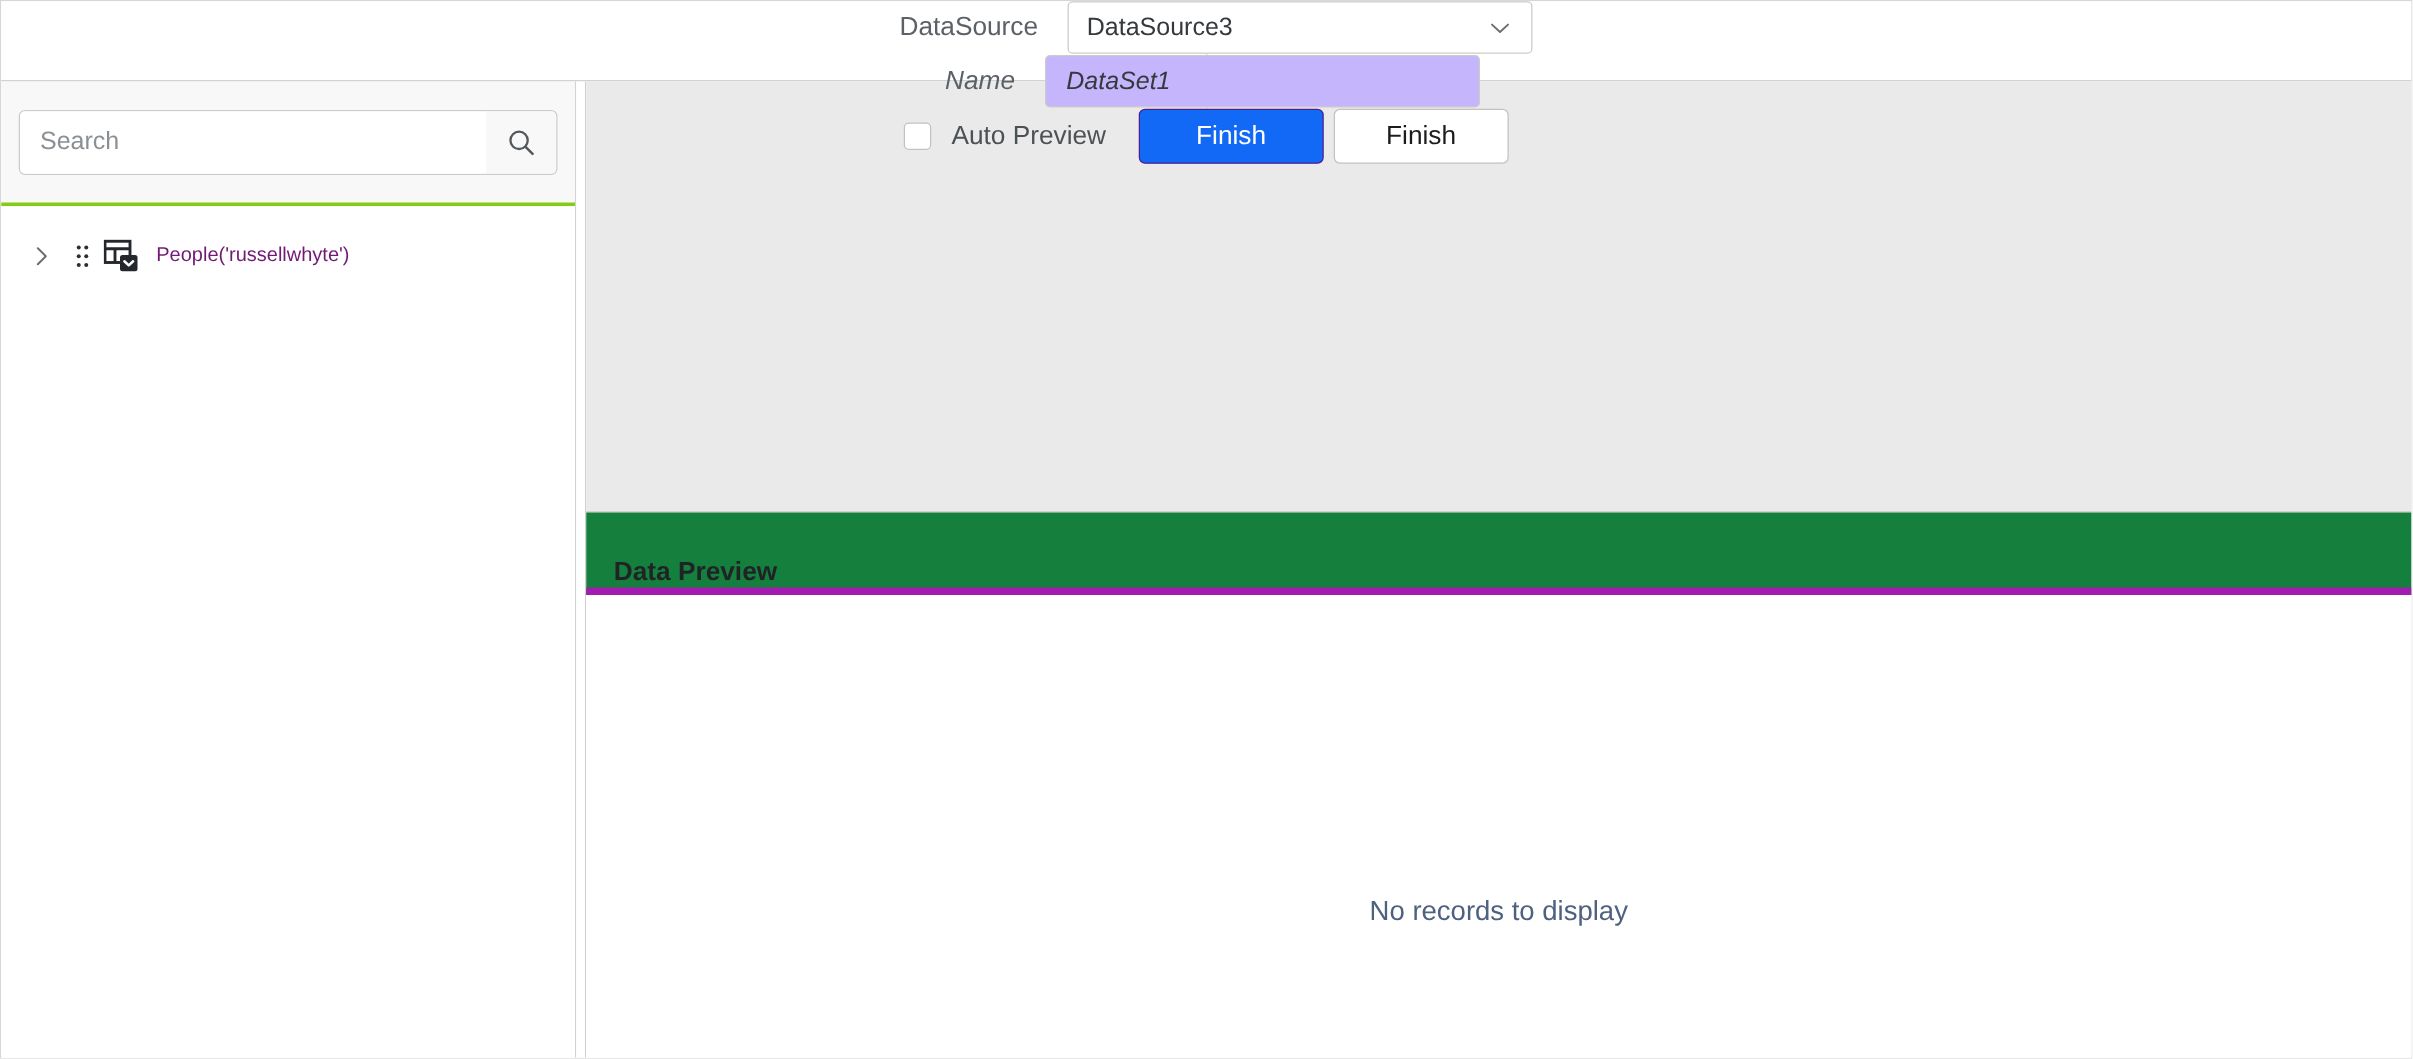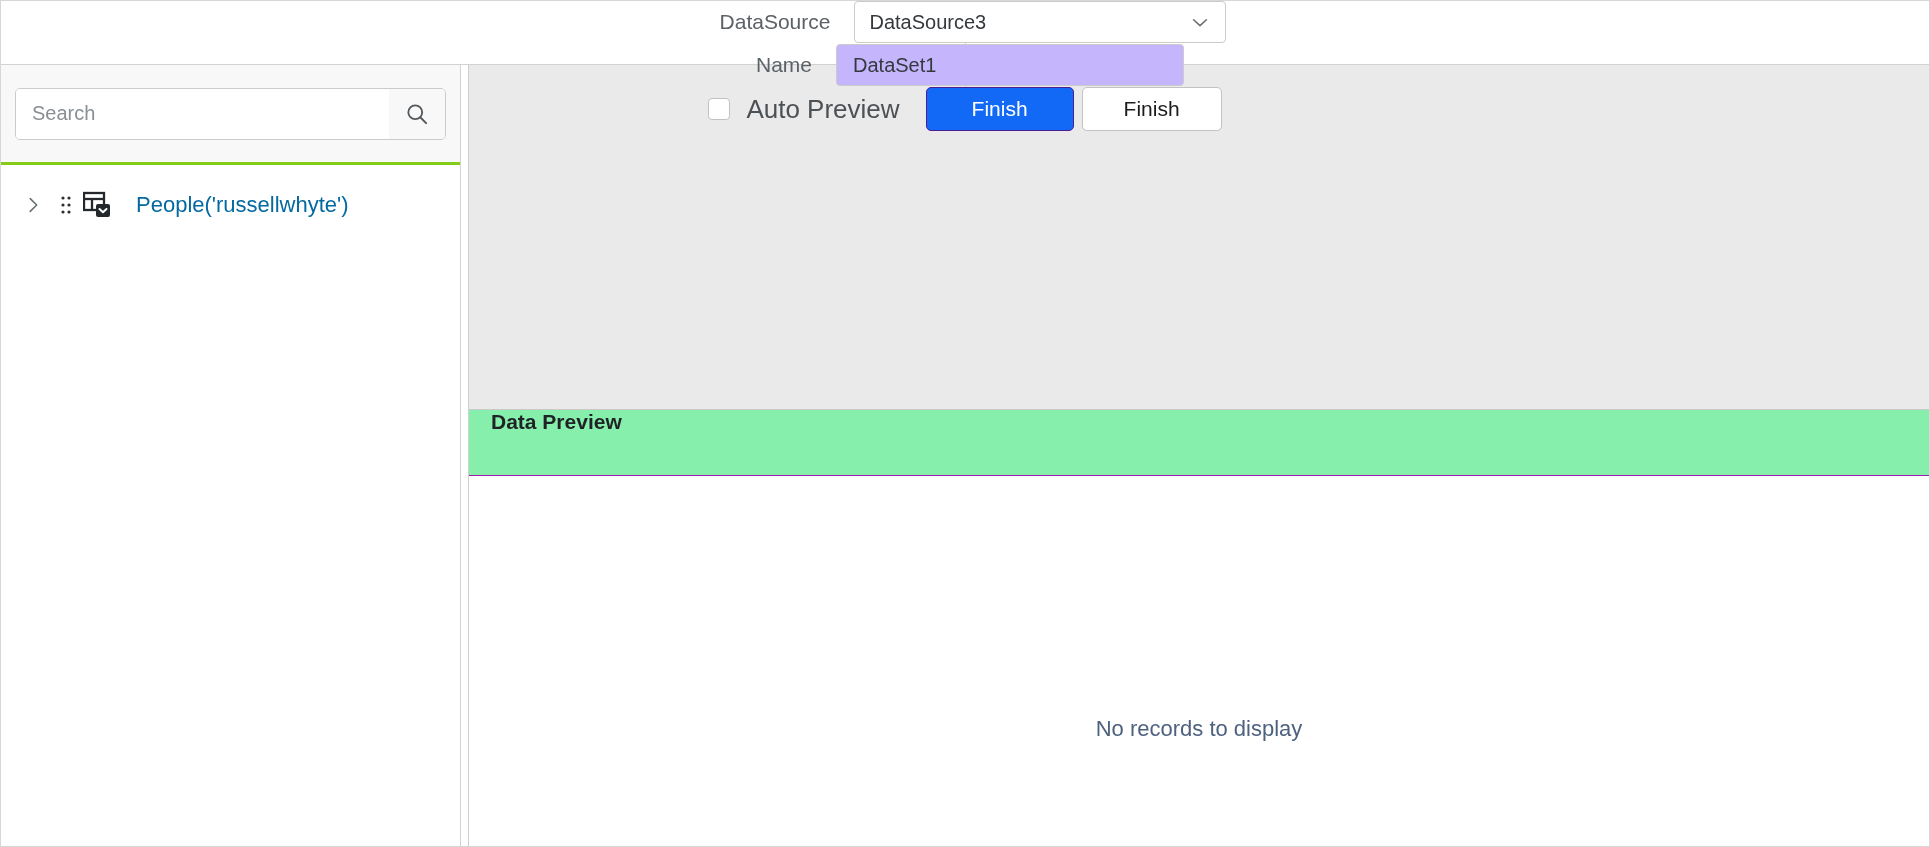--- a/index.html
+++ b/index.html
@@ -73,21 +73,21 @@
     white-space: nowrap;
     overflow: hidden;
   }
   .chev-down {
     width: 22px; height: 22px;
     flex: 0 0 22px;
     display: block;
   }
 
   
-  .name-group { padding-left: 38px; padding-right: 28px; gap: 24px; }
+  .name-group { padding-left: 38px; padding-right: 28px; gap: 24px; font-style: italic; }
 
   .text-box {
     width: 348px;
     height: 42px;
     border: 1px solid #cbcbcb;
     border-radius: 4px;
     background: #c4b5fd;
     display: flex;
     align-items: center;
     padding: 0 16px;
@@ -116,21 +116,21 @@
     margin-right: 26px;
   }
   .checkbox {
     width: 22px; height: 22px;
     border: 1px solid #c2c2c2;
     border-radius: 4px;
     background: #ffffff;
     flex: 0 0 22px;
   }
   .check-label {
-    font-size: 26px;
+    font-size: 21px;
     color: #4c5156;
     white-space: nowrap;
   }
 
   .btn {
     height: 44px;
     border-radius: 5px;
     font-size: 21px;
     display: flex;
     align-items: center;
@@ -247,24 +247,23 @@
   .node-icon {
     width: 34px; height: 30px;
     flex: 0 0 34px;
     display: flex;
     align-items: center;
     justify-content: center;
     margin-left: 4px;
     margin-right: 10px;
   }
   .node-text {
-    font-size: 22px;
-    color: #0369a1;
-    white-space: nowrap;
-    margin-left: 11px;
+    font-size: 16px;
+    color: #701a75;
+    white-space: nowrap;
   }
 
   
   .splitter {
     width: 8px;
     flex: 0 0 8px;
     background: #ffffff;
     border-right: 1px solid #cfcfcf;
   }
 
@@ -281,24 +280,24 @@
   .canvas-area {
     flex: 1 1 auto;
     background: #eaeaea;
     border-bottom: 1px solid #c9c9c9;
     min-height: 0;
   }
 
   .preview-header {
     height: 66px;
     min-height: 66px;
-    background: #86efac;
-    border-bottom: 1px solid #a21caf;
-    display: flex;
-    align-items: flex-start;
+    background: #15803d;
+    border-bottom: 6px solid #a21caf;
+    display: flex;
+    align-items: flex-end;
     padding-left: 22px;
   }
   .preview-title {
     font-size: 21px;
     color: #1f2326;
     font-weight: bold;
   }
 
   .preview-body {
     flex: 1 1 auto;

